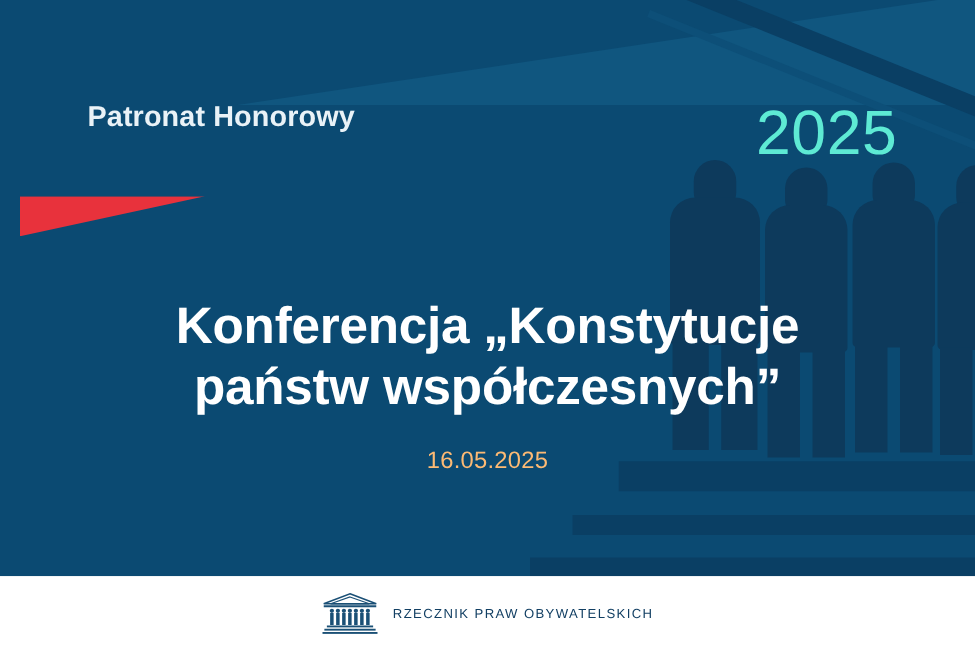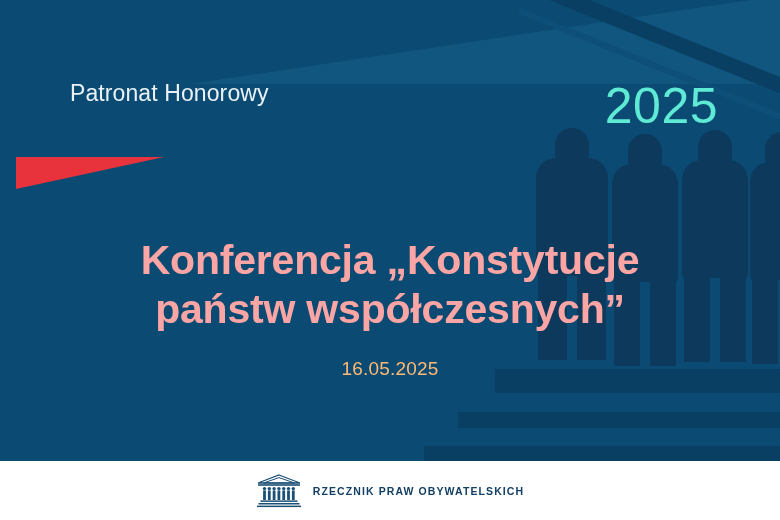--- a/index.html
+++ b/index.html
@@ -72,54 +72,54 @@
   
   .accent-triangle{
     position:absolute;left:16px;top:157px;width:148px;height:32px;
     background:#e8323c;
     clip-path:polygon(0% 0%,100% 0%,0% 100%);
   }
 
   
   .patronage{
     position:absolute;left:70px;top:78px;
-    color:#e9f2f7;font-size:23px;line-height:30px;font-weight:400;
+    color:#e9f2f7;font-size:23px;line-height:30px;font-weight:700;
     letter-spacing:.1px;
   }
   .patronage .l2{display:block;}
 
   .year{
     position:absolute;right:62px;top:78px;
     color:#5eead4;font-size:50px;line-height:56px;font-weight:300;
     letter-spacing:.5px;
   }
 
   .conf-title{
     position:absolute;left:0;top:236px;width:780px;
-    text-align:center;color:#fca5a5;
+    text-align:center;color:#ffffff;
     font-size:41px;line-height:49px;font-weight:700;
     letter-spacing:-.2px;
   }
   .conf-title .t2{display:block;text-align:center;}
 
   .conf-date{
     position:absolute;left:0;top:358px;width:780px;
     text-align:center;color:#fdba74;
     font-size:19px;font-weight:400;letter-spacing:.2px;
   }
 
   
   .footer{
     position:absolute;left:0;top:461px;width:780px;height:59px;
     background:#ffffff;
     display:flex;align-items:center;justify-content:center;gap:11px;
   }
   .footer-logo{width:46px;height:34px;display:block;}
   .footer-text{
-    color:#123f63;font-size:10.5px;font-weight:700;
+    color:#123f63;font-size:10.5px;font-weight:400;
     letter-spacing:1.1px;white-space:nowrap;
   }
 </style>
 </head>
 <body>
 
 <div id="poster">
 
   <div class="stage">
 

